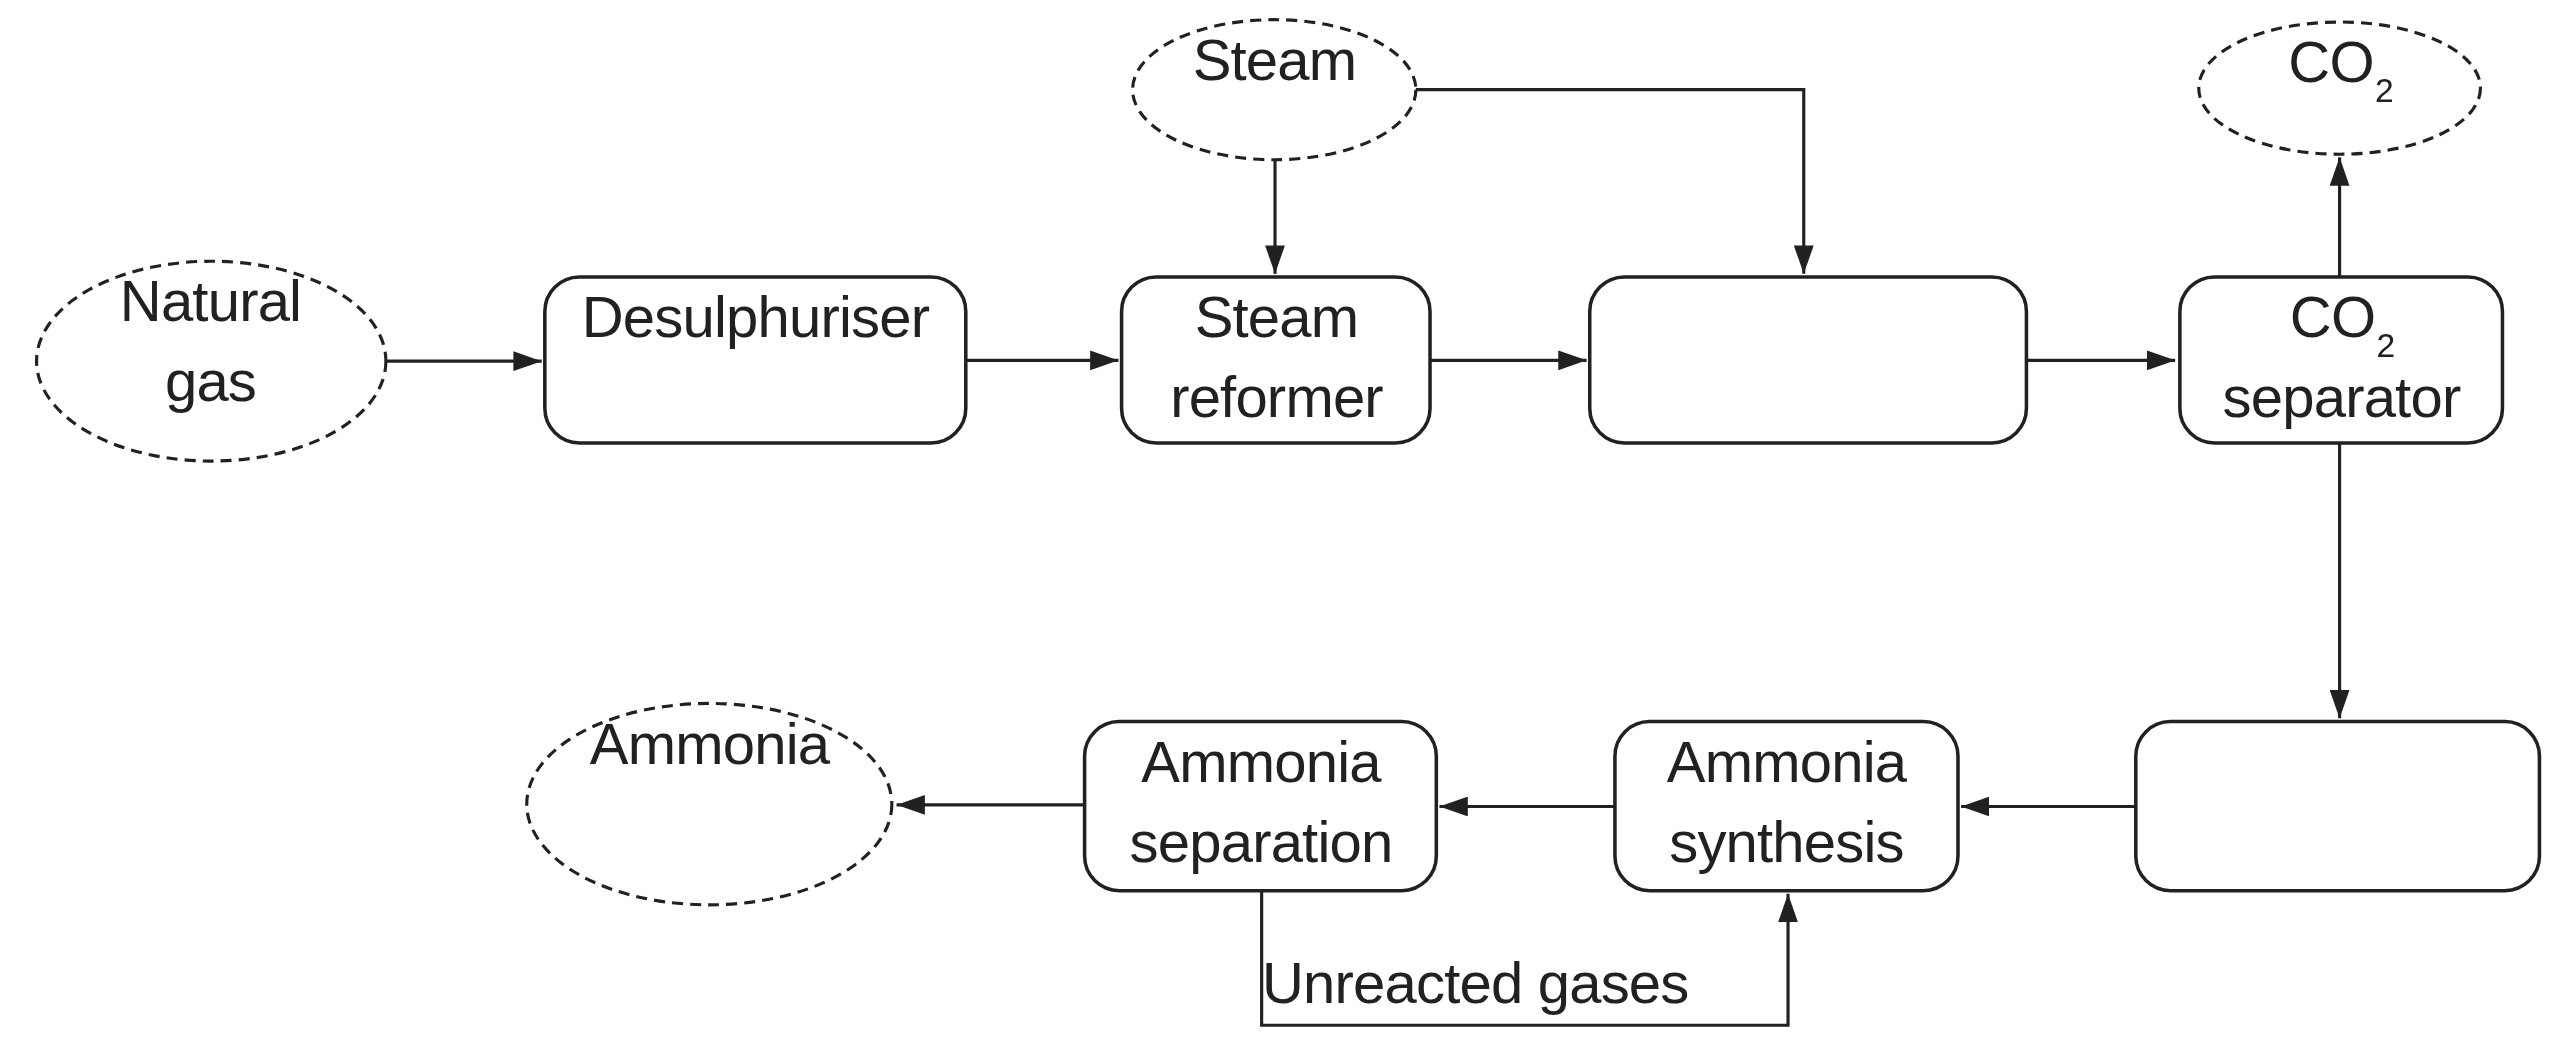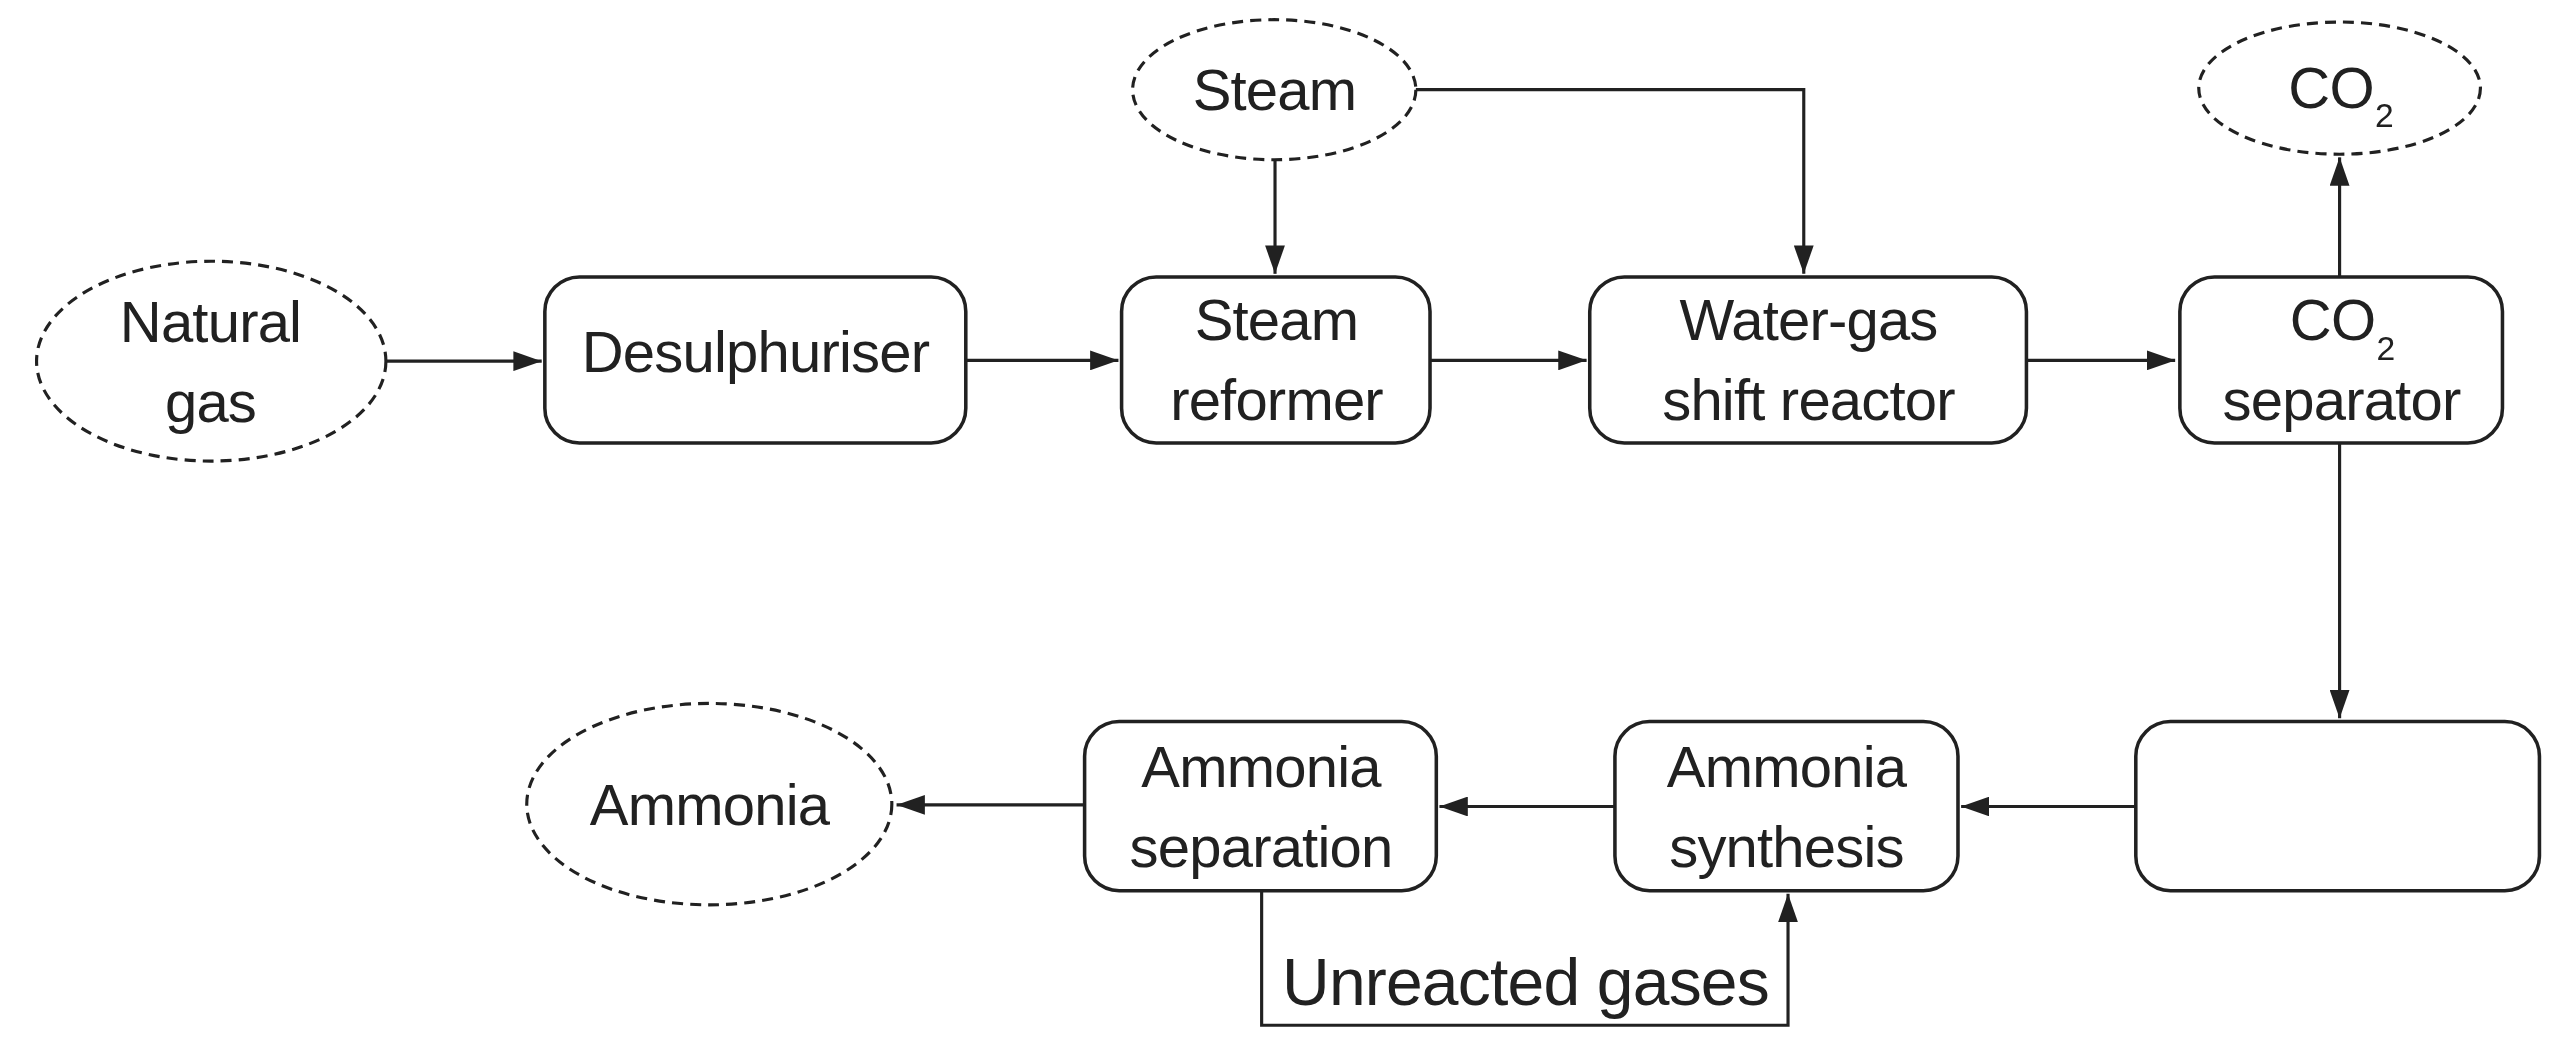--- a/index.html
+++ b/index.html
@@ -13,41 +13,40 @@
     font-family: "Liberation Sans", sans-serif;
     color: var(--ink);
     overflow: hidden;
   }
   .layer { position: absolute; left: 0; top: 0; }
   .node {
     position: absolute;
     display: flex;
     flex-direction: column;
     align-items: center;
-    justify-content: center;
+    justify-content: flex-start;
     text-align: center;
     font-size: 58px;
     line-height: 80px;
     letter-spacing: -0.8px;
     white-space: nowrap;
   }
   .node .line { display: block; }
   sub.formula-sub {
     font-size: 58%;
     line-height: 0;
     position: relative;
     top: 0.22em;
     left: 0.04em;
   }
   .edge-label {
     position: absolute;
-    font-size: 66px;
+    font-size: 58px;
     line-height: 71px;
     letter-spacing: -0.8px;
-    text-align: center;
     white-space: nowrap;
   }
 </style>
 </head>
 <body>
 
 <div class="stage">
 
   <svg class="layer" width="2576" height="1063" viewBox="0 0 3273 1351">
     <defs>
@@ -102,24 +101,20 @@
 
   <div class="node" style="left:545px; top:277px; width:421px; height:150px;">
     <span class="line">Desulphuriser</span>
   </div>
 
   <div class="node" style="left:1122px; top:277px; width:309px; height:166px;">
     <span class="line">Steam</span>
     <span class="line">reformer</span>
   </div>
 
-  <div class="node" style="left:1590px; top:277px; width:437px; height:166px;">
-    <span class="line">Water-gas</span>
-    <span class="line">shift reactor</span>
-  </div>
 
   <div class="node" style="left:2180px; top:277px; width:323px; height:166px;">
     <span class="line"><span>CO</span><sub class="formula-sub">2</sub></span>
     <span class="line">separator</span>
   </div>
 
   <div class="node" style="left:1085px; top:722px; width:352px; height:169px;">
     <span class="line">Ammonia</span>
     <span class="line">separation</span>
   </div>

